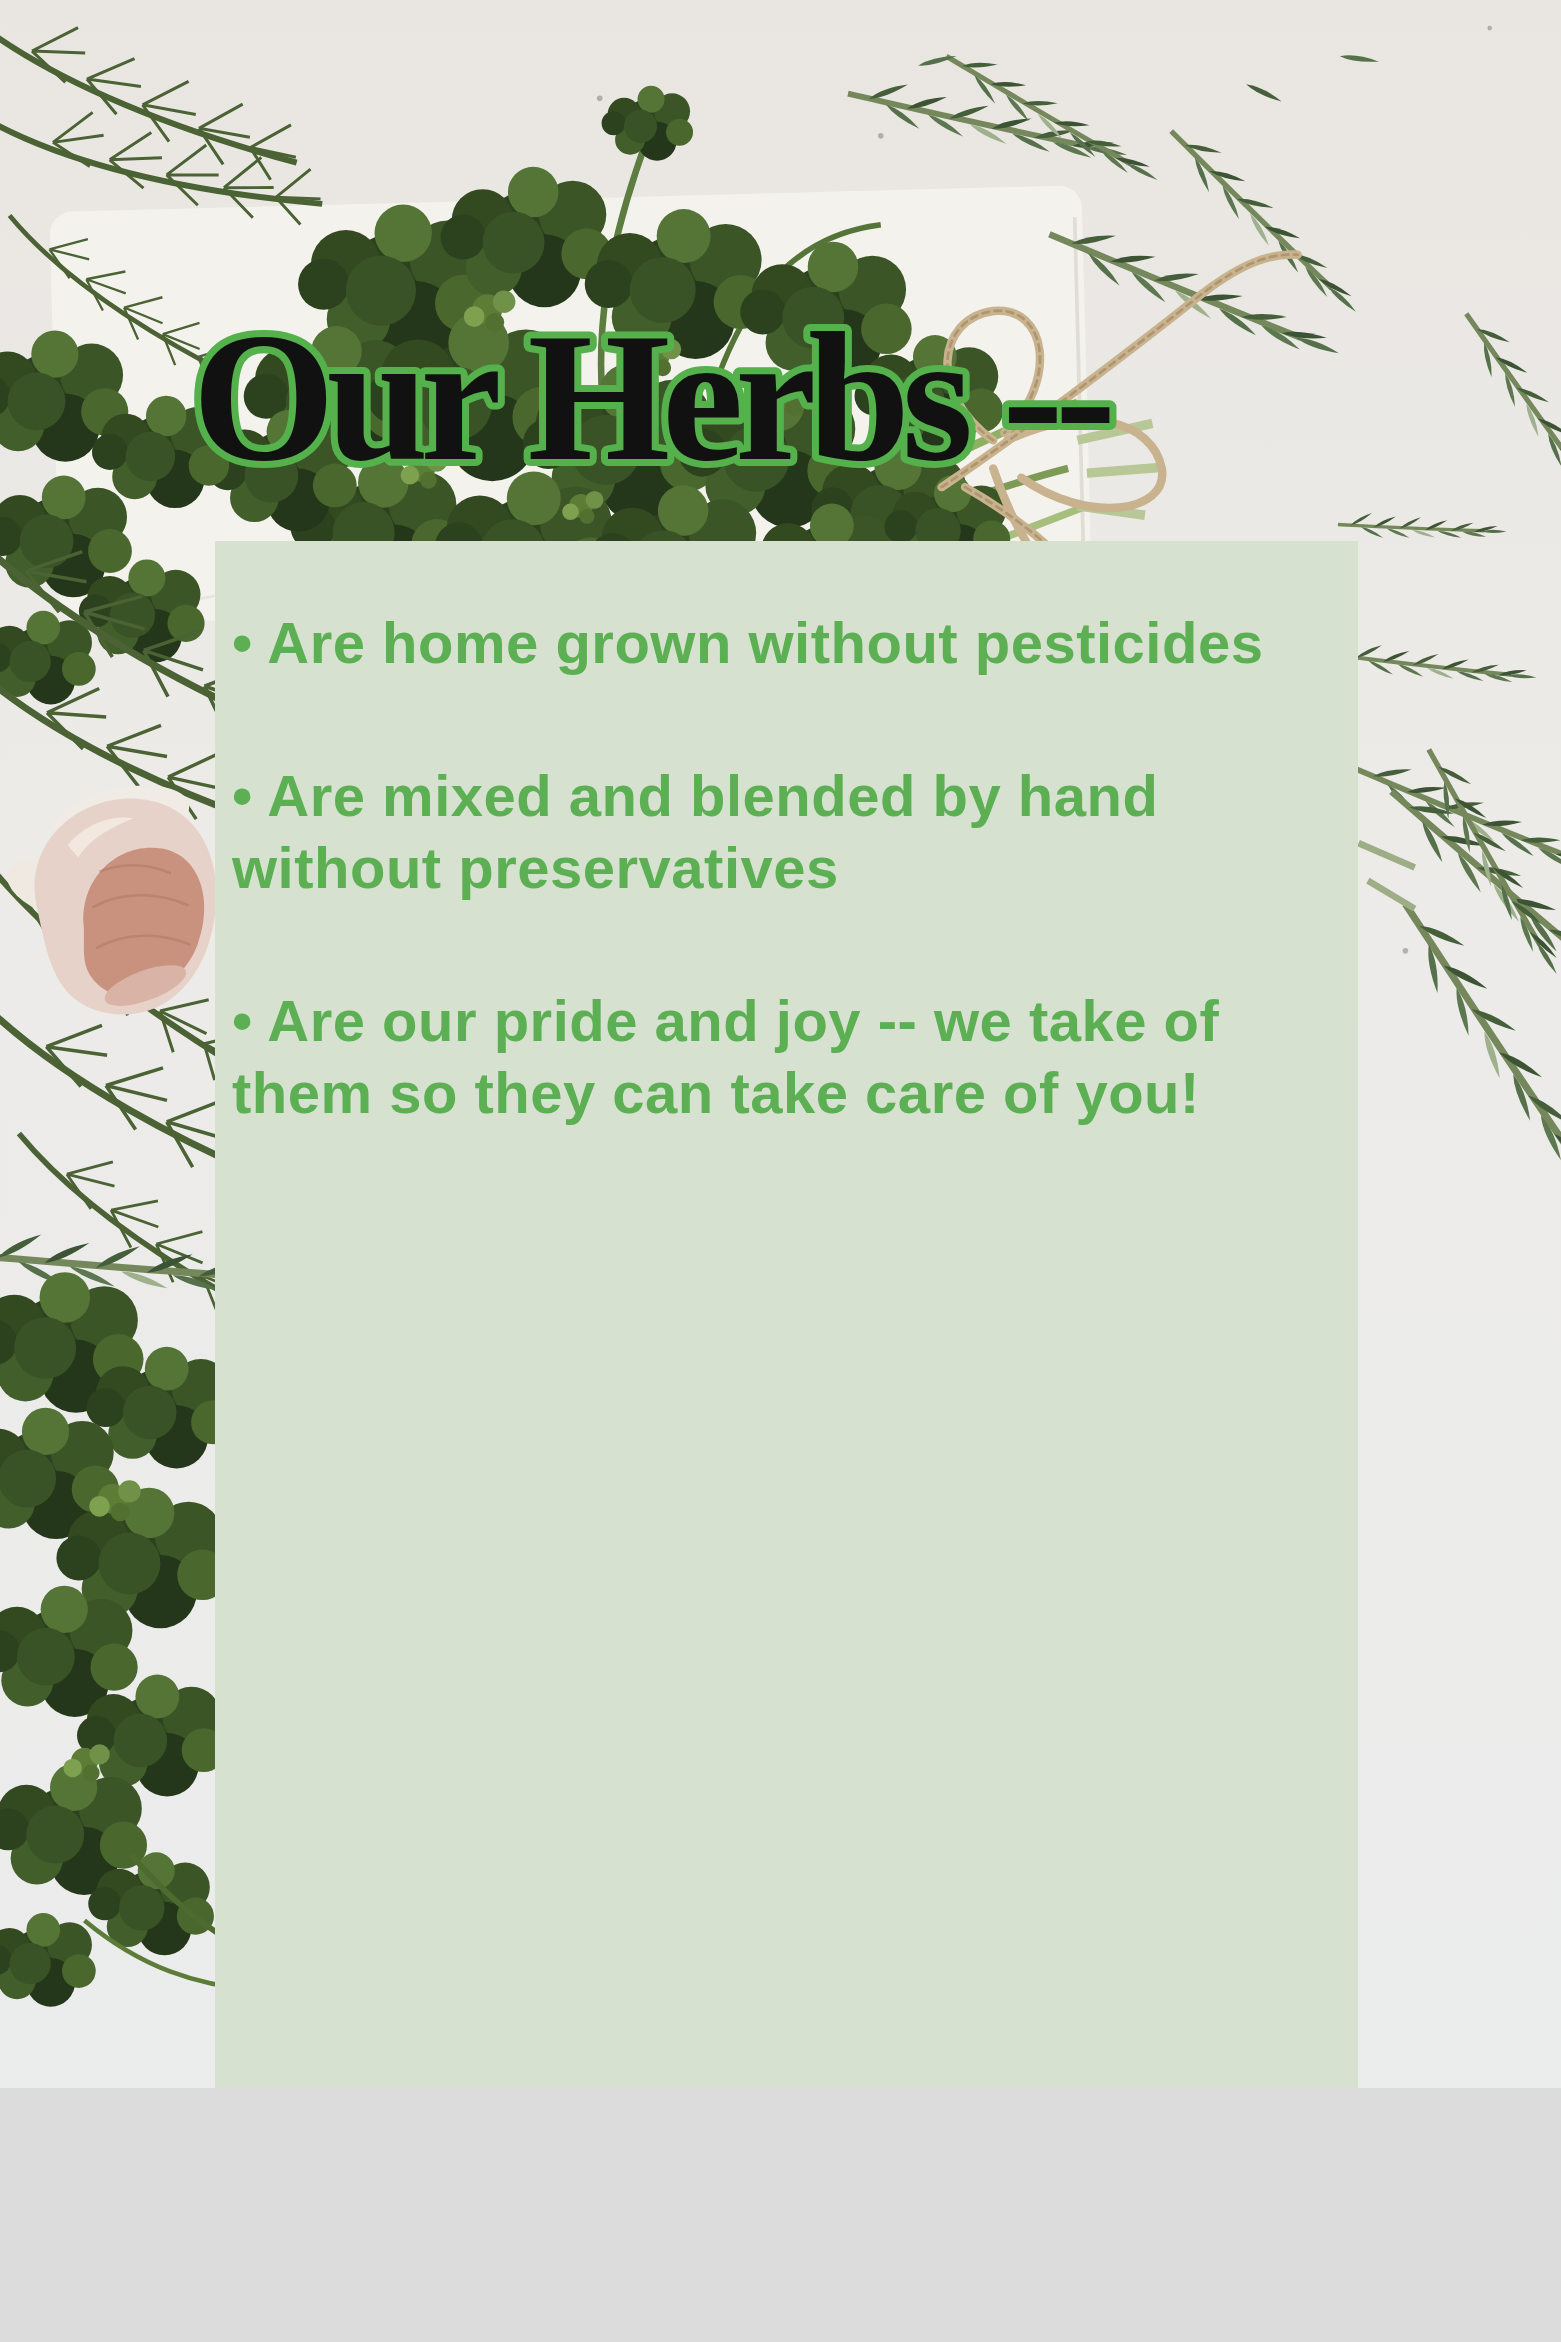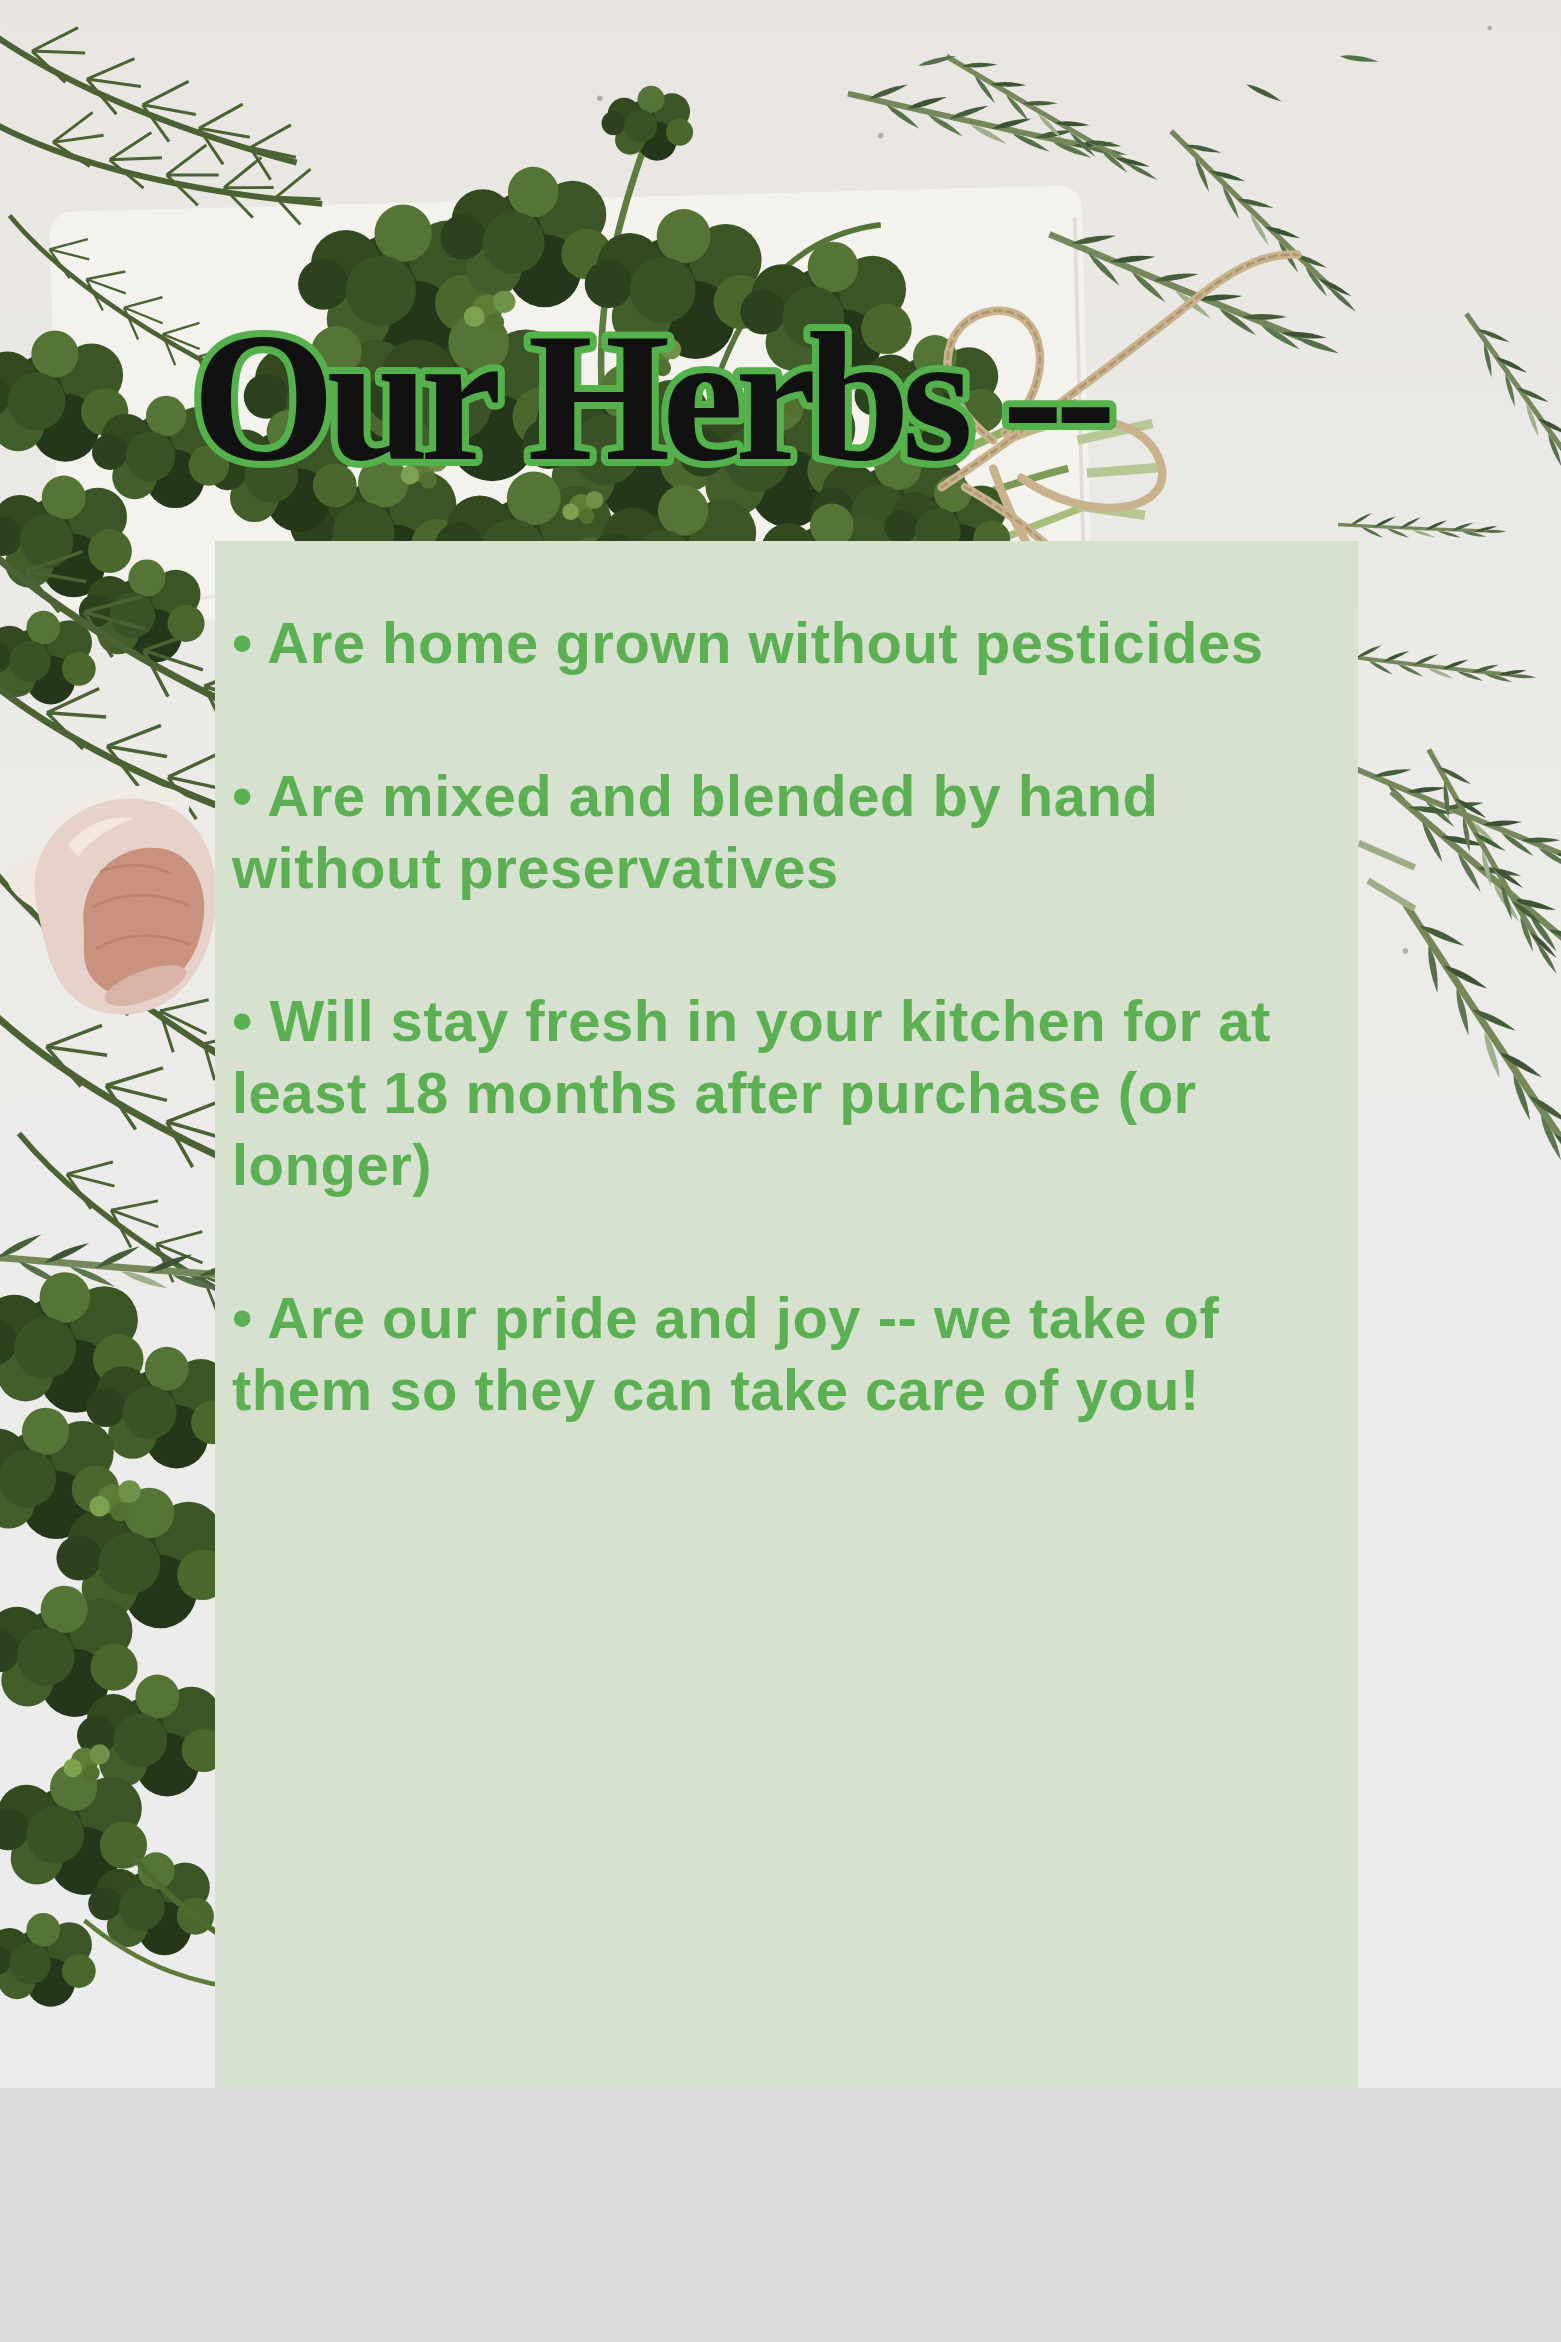--- a/index.html
+++ b/index.html
@@ -262,21 +262,18 @@
   </svg>
 
   <svg class="title-layer" viewBox="0 0 1667 2500" aria-hidden="false">
     <text class="title-text" x="205" y="490">Our Herbs --</text>
   </svg>
 
   <div class="panel">
     <p>• Are home grown without pesticides</p>
     <p>• Are mixed and blended by hand
 without preservatives</p>
-    <p>• Will stay fresh in your kitchen for at
-least 18 months after purchase (or
-longer)</p>
     <p>• Are our pride and joy -- we take of
 them so they can take care of you!</p>
   </div>
 
 </div>
 
 
 </body></html>

